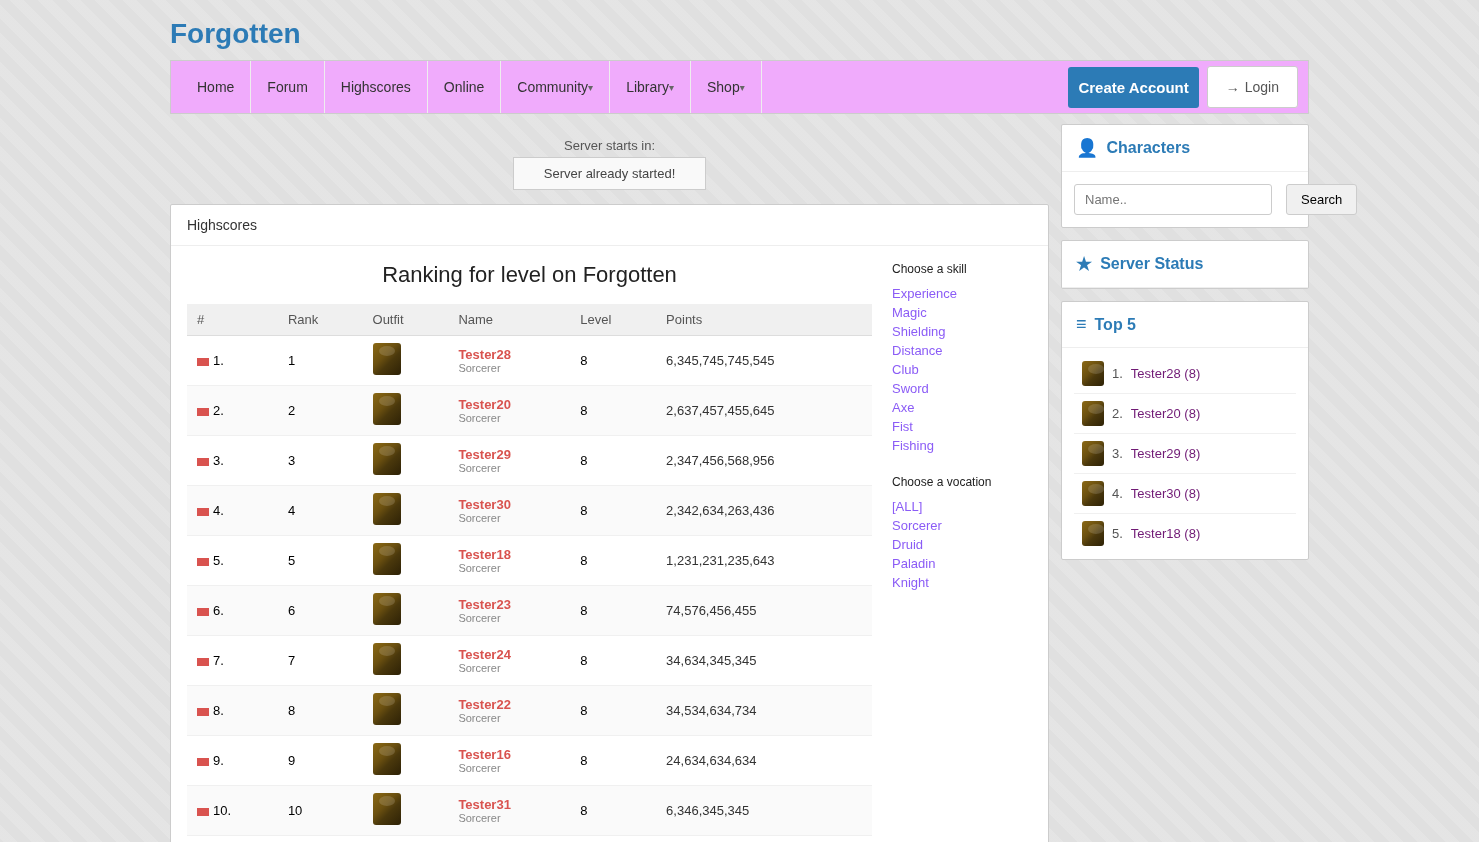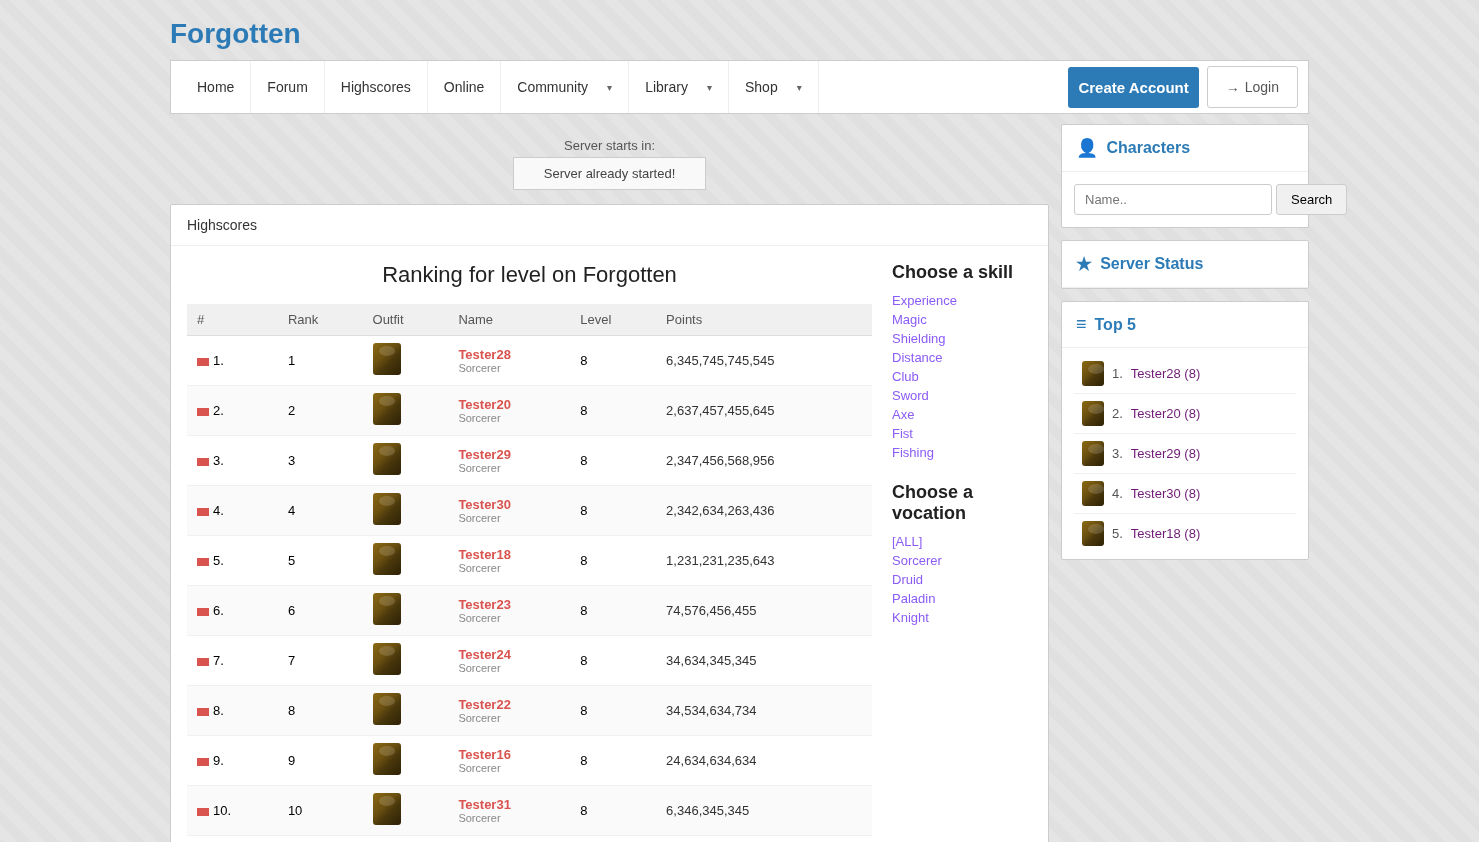--- a/index.html
+++ b/index.html
@@ -22,35 +22,35 @@
       padding: 18px 0 10px 170px;
     }
     .logo-text {
       font-size: 28px;
       font-weight: bold;
       color: #2c7bb6;
     }
 
     
     .navbar {
-      background: #ffffff;
+      background: #f0abfc;
       border: 1px solid #ccc;
       display: flex;
       align-items: center;
       margin: 0 170px;
       padding: 0 10px;
     }
     .nav-item {
       padding: 18px 16px;
       cursor: pointer;
       color: #333;
       border-right: 1px solid #eee;
       white-space: nowrap;
     }
-    .nav-item.dropdown { display: flex; align-items: center; gap: 19px; }
+    .nav-item.dropdown { display: flex; align-items: center; gap: 0; }
     .nav-spacer { flex: 1; }
     .btn-create {
       background: #2c7bb6;
       color: #fff;
       border: none;
       padding: 12px 10px;
       cursor: pointer;
       font-size: 15px;
       font-weight: bold;
       border-radius: 3px;
@@ -165,22 +165,22 @@
       top: 3px; left: 6px;
       width: 16px; height: 10px;
       background: rgba(255,255,255,0.15);
       border-radius: 50%;
     }
 
     
     .filter-section { width: 140px; flex-shrink: 0; }
     .filter-group { margin-bottom: 20px; }
     .filter-title {
-      font-weight: bold;
-      font-size: 18px;
+      font-weight: normal;
+      font-size: 12px;
       color: #222;
       margin-bottom: 8px;
     }
     .filter-link {
       display: block;
       color: #8b5cf6;
       cursor: pointer;
       padding: 2px 0;
       font-size: 13px;
     }
@@ -201,21 +201,21 @@
       font-size: 16px;
       color: #2c7bb6;
       font-weight: bold;
     }
     .widget-icon {
       font-size: 18px;
     }
     .widget-body { padding: 12px; }
 
     
-    .search-row { display: flex; gap: 4px; }
+    .search-row { display: flex; gap: 14px; }
     .search-input {
       flex: 1;
       padding: 7px 10px;
       border: 1px solid #ccc;
       border-radius: 3px;
       font-size: 13px;
     }
     .search-btn {
       background: #f0f0f0;
       border: 1px solid #ccc;

